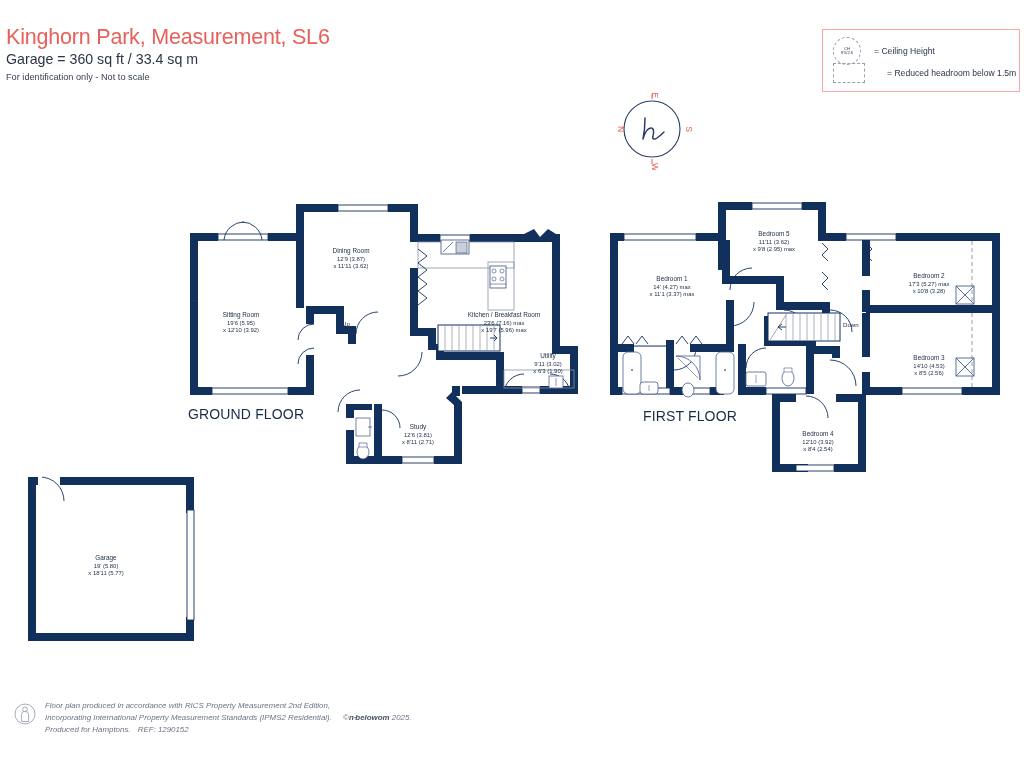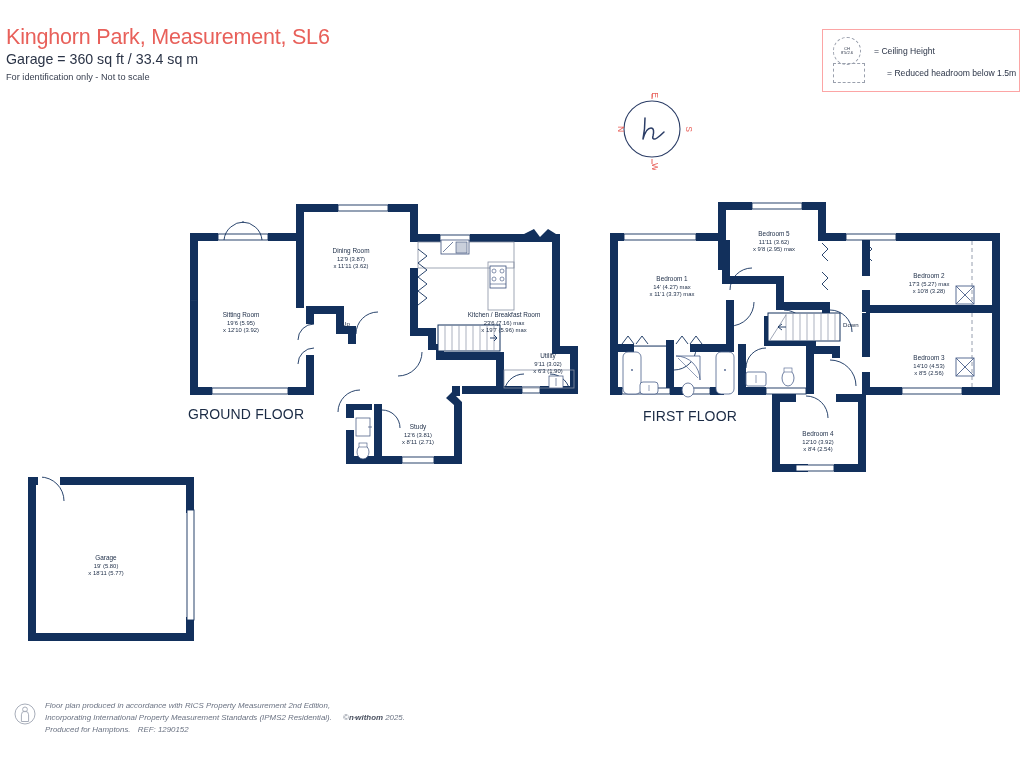--- a/index.html
+++ b/index.html
@@ -534,21 +534,21 @@
 <div id="footer">
   <svg id="footer-icon" width="22" height="26" viewBox="0 0 22 26">
     <circle cx="11" cy="13" r="10" fill="none" stroke="#a8aeba" stroke-width="1"></circle>
     <circle cx="11" cy="8.4" r="2.4" fill="none" stroke="#a8aeba" stroke-width="1"></circle>
     <path d="M7.4 20.5 L7.4 13.8 A3.6 3.6 0 0 1 14.6 13.8 L14.6 20.5 Z" fill="none" stroke="#a8aeba" stroke-width="1"></path>
   </svg>
   <div id="footer-text">
     <div>Floor plan produced in accordance with RICS Property Measurement 2nd Edition,</div>
     <div>
       <span>Incorporating International Property Measurement Standards (IPMS2 Residential).</span>
-      <span style="display:inline-block;width:9px;"></span><span class="nb-light">©</span><span class="nb">n</span><span class="nb" style="letter-spacing:-1px;">·</span><span class="nb">with</span><span class="nb">om</span>
+      <span style="display:inline-block;width:9px;"></span><span class="nb-light">©</span><span class="nb">n</span><span class="nb" style="letter-spacing:-1px;">·</span><span class="nb">below</span><span class="nb">om</span>
       <span>2025.</span>
     </div>
     <div>
       <span>Produced for Hamptons.</span>
       <span style="display:inline-block;width:5px;"></span><span>REF:</span>
       <span>1290152</span>
     </div>
   </div>
 </div>
 

